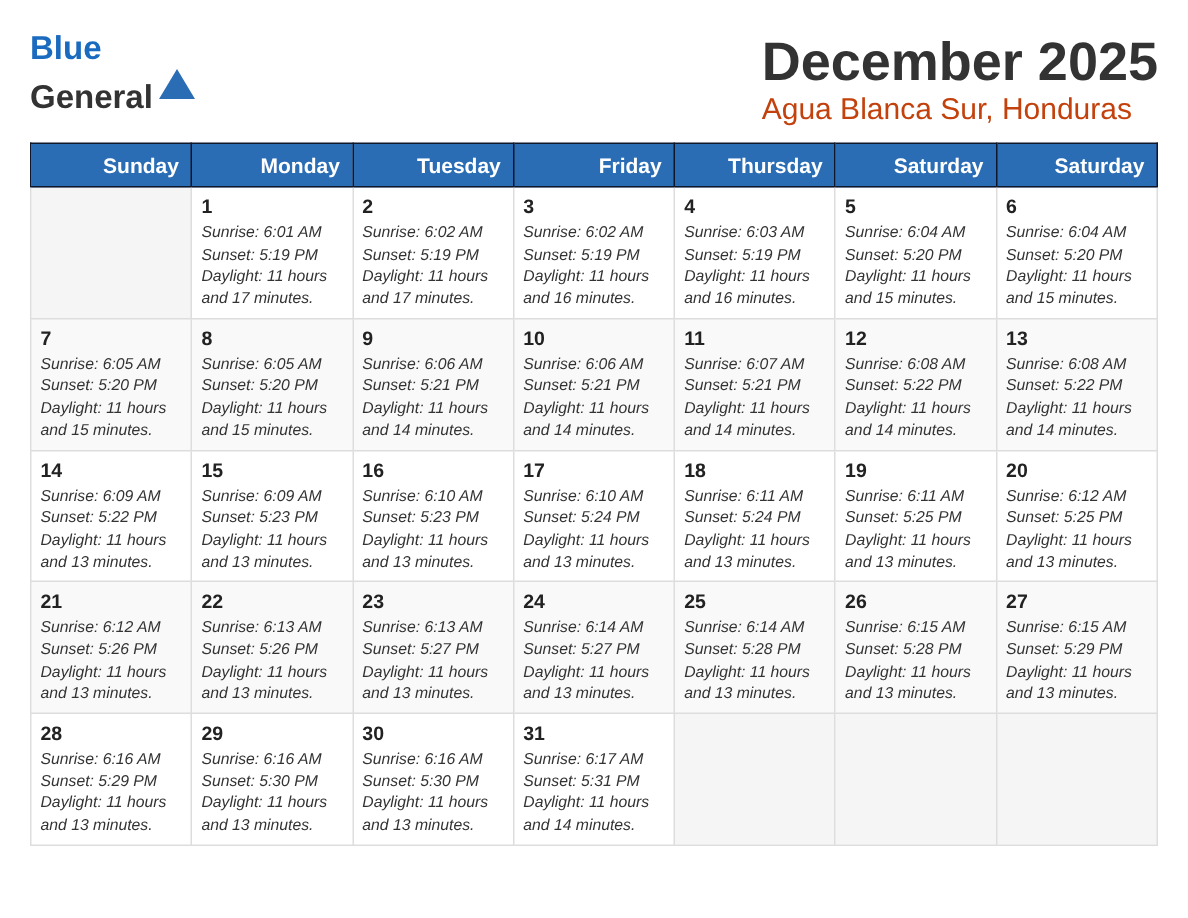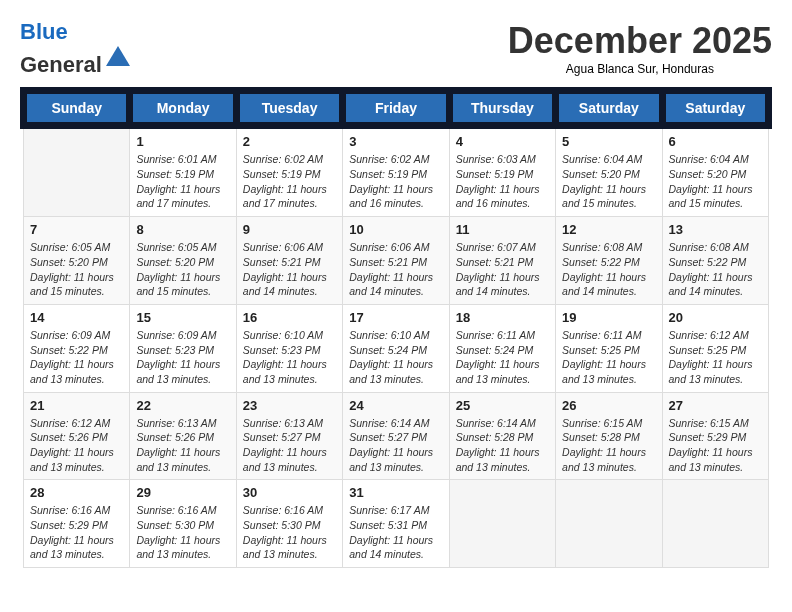--- a/index.html
+++ b/index.html
@@ -26,43 +26,43 @@
       line-height: 1.1;
     }
     .logo-general { color: #333; }
     .logo-blue { color: #1a6abf; }
     .logo-icon {
       width: 28px;
       height: 28px;
       margin-left: 2px;
     }
     .title-block {
-      text-align: center;
+      text-align: left;
     }
     .month-title {
       font-size: 36px;
       font-weight: bold;
       color: #333;
     }
     .location {
-      font-size: 12px;
-      color: #000000;
+      font-size: 20px;
+      color: #c2410c;
     }
     .calendar {
       width: 100%;
       border-collapse: collapse;
       border: 1px solid #ccc;
     }
     .calendar th {
       background-color: #2a6db5;
       color: #fff;
-      text-align: center;
+      text-align: right;
       padding: 6px 8px;
       font-size: 14px;
-      border: 7px solid #0f172a;
+      border: 1px solid #0f172a;
     }
     .calendar td {
       vertical-align: top;
       padding: 5px 6px;
       border: 1px solid #ddd;
       width: calc(100% / 7);
       min-height: 80px;
       font-size: 11px;
       color: #333;
       background: #fff;

